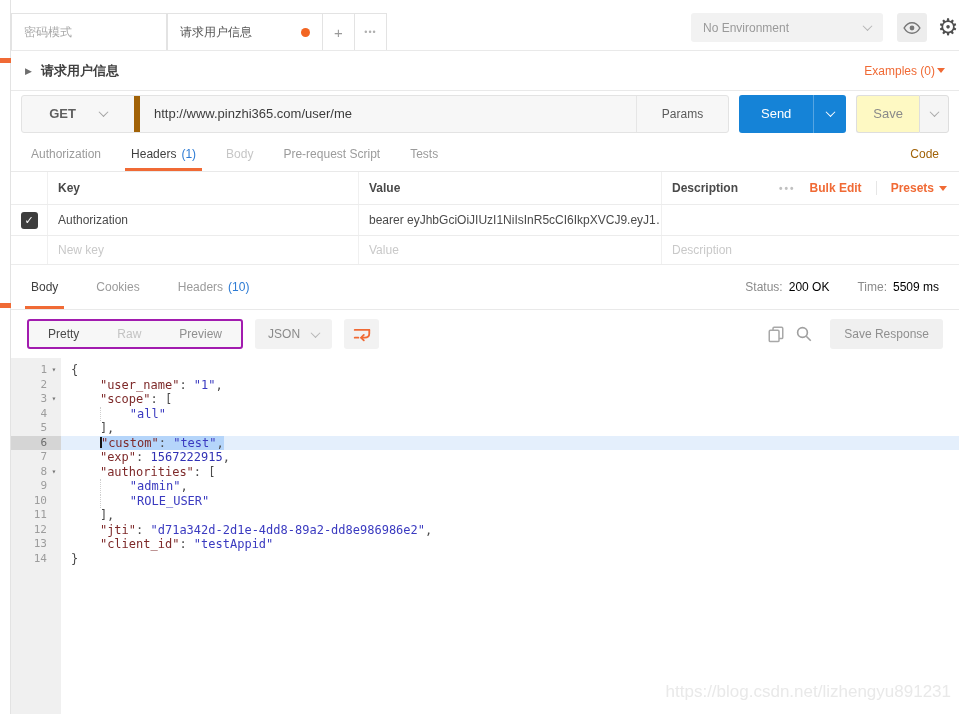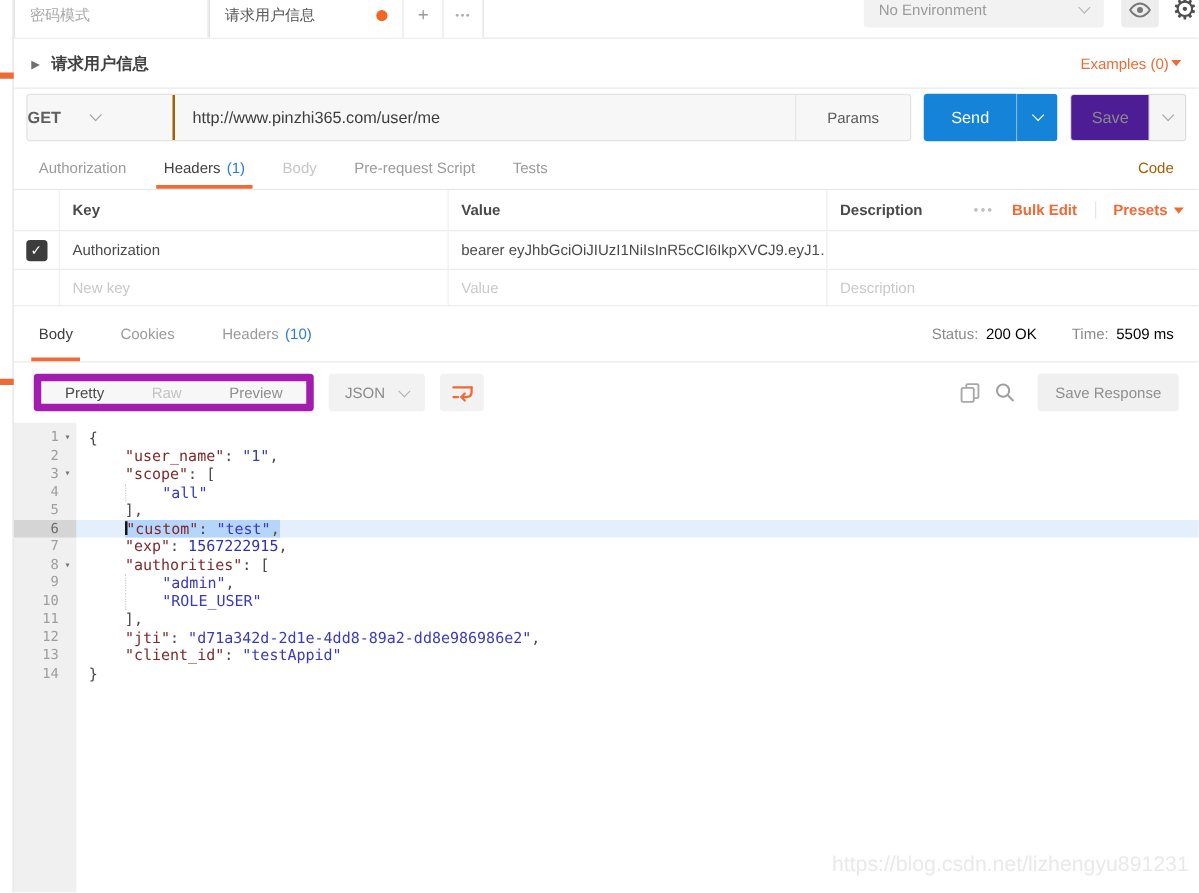--- a/index.html
+++ b/index.html
@@ -8,21 +8,21 @@
   .app { width:959px; height:714px; display:flex; position:relative; background:#fff; }
 
   
   .left-strip { width:11px; flex:none; border-right:1px solid #e3e3e3; position:relative; background:#fff; }
   .strip-mark { position:absolute; left:0; width:11px; height:5px; background:#f06a35; }
   .strip-mark.m1 { top:58px; } .strip-mark.m2 { top:303px; }
 
   .main { flex:1; min-width:0; display:flex; flex-direction:column; }
 
   
-  .topbar { height:31px; flex:none; border-bottom:1px solid #e9e9e9; display:flex; align-items:flex-end; padding-right:4px; }
+  .topbar { height:51px; flex:none; border-bottom:1px solid #e9e9e9; display:flex; align-items:flex-end; padding-right:4px; }
   .req-tab { width:156px; height:37px; border:1px solid #e3e3e3; border-bottom:none; background:#fff;
              display:flex; align-items:center; padding:0 12px; font-size:12px; }
   .req-tab.inactive { color:#a9a9a9; }
   .req-tab.active { color:#555; }
   .tab-dot { width:9px; height:9px; border-radius:50%; background:#f26522; margin-left:auto; }
   .tab-btn { width:32px; height:37px; border:1px solid #e3e3e3; border-bottom:none; border-left:none;
              display:flex; align-items:center; justify-content:center; color:#9a9a9a; font-size:15px; background:#fff; }
   .tab-btn.more { font-size:9px; letter-spacing:1px; color:#b0b0b0; }
   .top-spacer { flex:1; }
   .env-select { width:192px; height:29px; background:#f2f2f2; border-radius:3px; display:flex; align-items:center;
@@ -39,33 +39,33 @@
   
   .title-row { height:40px; flex:none; border-bottom:1px solid #e9e9e9; display:flex; align-items:center; padding:0 14px; }
   .title-caret { color:#6e6e6e; font-size:9px; margin-right:9px; }
   .req-title { font-size:13px; font-weight:bold; color:#414141; }
   .examples { margin-left:auto; color:#f06a35; font-size:12px; display:flex; align-items:center; gap:2px; }
 
   
   .url-row { height:45px; flex:none; display:flex; align-items:center; padding:0 10px; }
   .url-group { flex:1; height:38px; background:#f7f7f7; border:1px solid #e3e3e3; border-radius:3px;
                display:flex; align-items:stretch; min-width:0; }
-  .method-box { width:118px; flex:none; display:flex; align-items:center; gap:24px;
-                color:#5f5f5f; font-weight:600; font-size:13px; border-right:2px solid #a16207; }
+  .method-box { width:118px; flex:none; display:flex; align-items:center; justify-content:center; gap:24px;
+                color:#5f5f5f; font-weight:600; font-size:13px; border-right:6px solid #a16207; }
   .method-box .chev { color:#a3a3a3; }
   .url-input { flex:1; min-width:0; border:none; background:transparent; outline:none; font-family:"Liberation Sans",sans-serif;
                font-size:13px; color:#3d3d3d; padding:0 14px; }
   .params-box { width:92px; flex:none; border-left:1px solid #e6e6e6; display:flex; align-items:center;
                 justify-content:center; font-size:12px; color:#5a5a5a; }
   .send-group, .save-group { display:flex; height:38px; margin-left:10px; flex:none; }
   .send-main { background:#1583d7; color:#fff; font-weight:400; font-size:13px; padding:0 22px;
                display:flex; align-items:center; border-radius:3px 0 0 3px; }
   .send-chev { background:#1583d7; width:33px; border-left:1px solid rgba(255,255,255,.28); border-radius:0 3px 3px 0;
                display:flex; align-items:center; justify-content:center; color:#fff; }
-  .save-main { background:#4c1d95; border:1px solid #dedede; border-right:none; color:#8a8a8a; font-size:13px;
+  .save-main { background:#fef9c3; border:1px solid #dedede; border-right:none; color:#8a8a8a; font-size:13px;
                padding:0 16px; display:flex; align-items:center; border-radius:3px 0 0 3px; }
   .save-chev { background:#f5f5f5; border:1px solid #dedede; width:30px; border-radius:0 3px 3px 0;
                display:flex; align-items:center; justify-content:center; color:#a8a8a8; }
 
   
   .rtabs { height:36px; flex:none; display:flex; align-items:stretch; padding:0 20px; border-bottom:1px solid #e9e9e9; gap:30px; }
   .rtab { font-size:12px; color:#9b9b9b; display:flex; align-items:center; gap:5px; position:relative; }
   .rtab.dim { color:#c6c6c6; }
   .rtab.active { color:#3f3f3f; }
   .rtab.active::after { content:""; position:absolute; left:-6px; right:-6px; bottom:0; height:3px; background:#f06a35; }
@@ -93,21 +93,21 @@
                  font-size:12px; color:#5a5a5a; width:95%; }
   .ghost-input::placeholder { color:#c9c9c9; }
 
   
   .resp-tabs { height:45px; flex:none; display:flex; align-items:stretch; padding:0 20px; border-bottom:1px solid #e9e9e9; gap:38px; }
   .resp-right { margin-left:auto; display:flex; align-items:center; gap:6px; font-size:12px; }
   .lab { color:#8a8a8a; } .blue { color:#000000; } .gap-l { margin-left:22px; }
 
   
   .resp-toolbar { height:48px; flex:none; display:flex; align-items:center; padding:0 16px; }
-  .seg-group { display:flex; align-items:stretch; border:6px solid #a21caf; background:#f7f7f7; border-radius:3px; height:30px; }
+  .seg-group { display:flex; align-items:stretch; border:2px solid #a21caf; background:#f7f7f7; border-radius:3px; height:30px; }
   .seg { padding:0 19px; display:flex; align-items:center; font-size:12px; color:#8f8f8f; }
   .seg.active { color:#4a4a4a; }
   .seg.dim { color:#c3c3c3;justify-content:flex-end; }
   .json-select { margin-left:12px; height:30px; background:#f2f2f2; border-radius:3px; padding:0 13px;
                  display:flex; align-items:center; gap:12px; color:#8a8a8a; font-size:12px; }
   .json-select .chev { color:#b5b5b5; }
   .wrap-btn { margin-left:12px; width:35px; height:30px; background:#f2f2f2; border-radius:3px;
               display:flex; align-items:center; justify-content:center; }
   .tool-right { margin-left:auto; display:flex; align-items:center; }
   .flat-icon-btn { width:28px; height:28px; display:flex; align-items:center; justify-content:center; }

